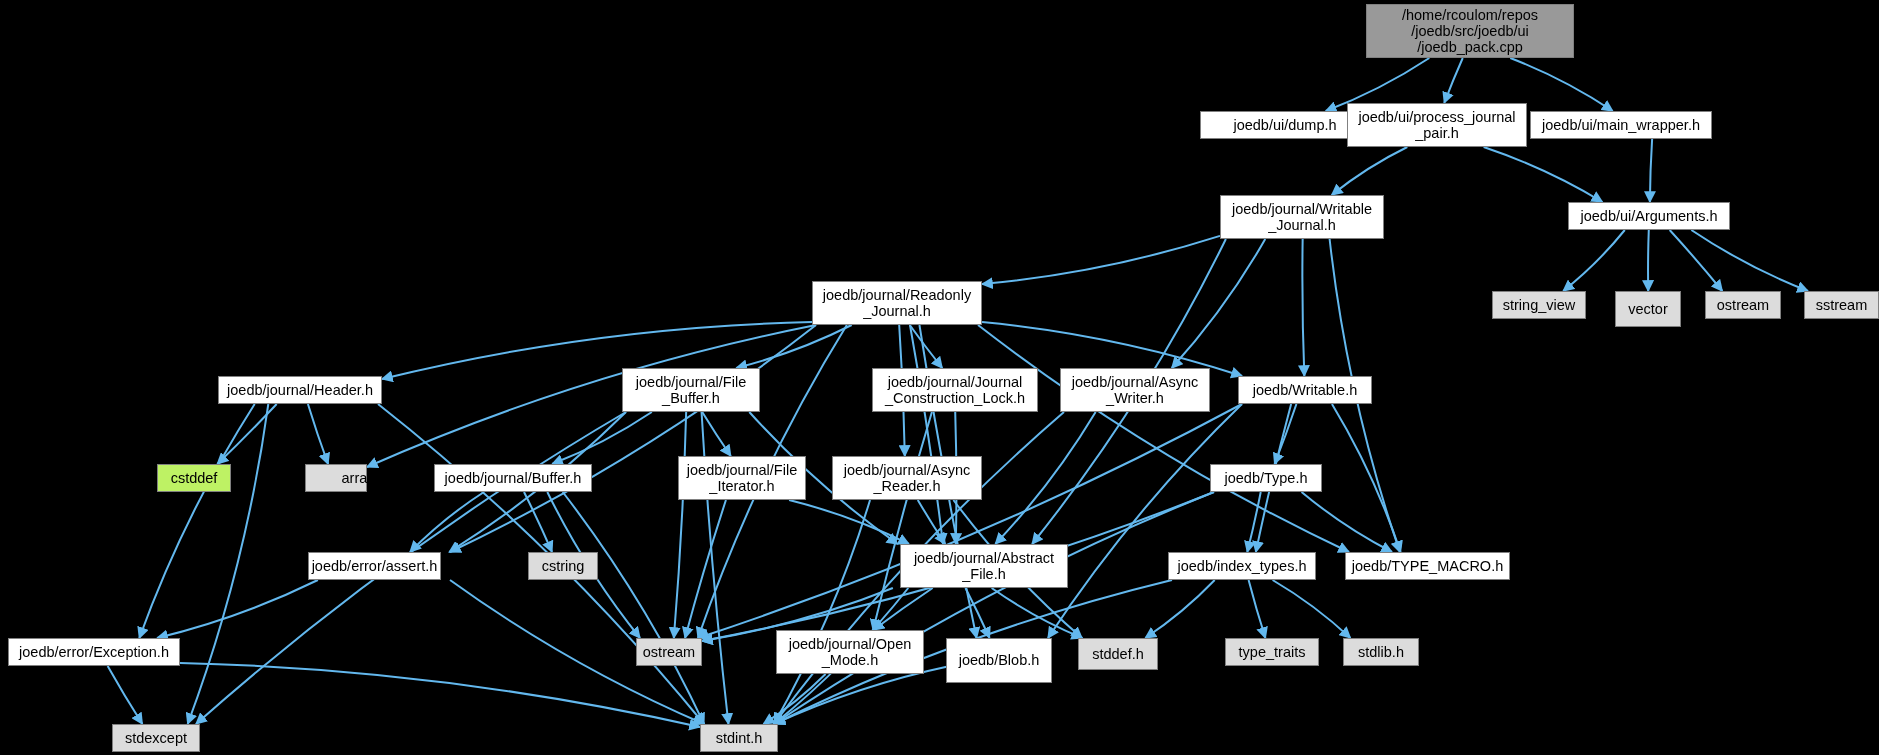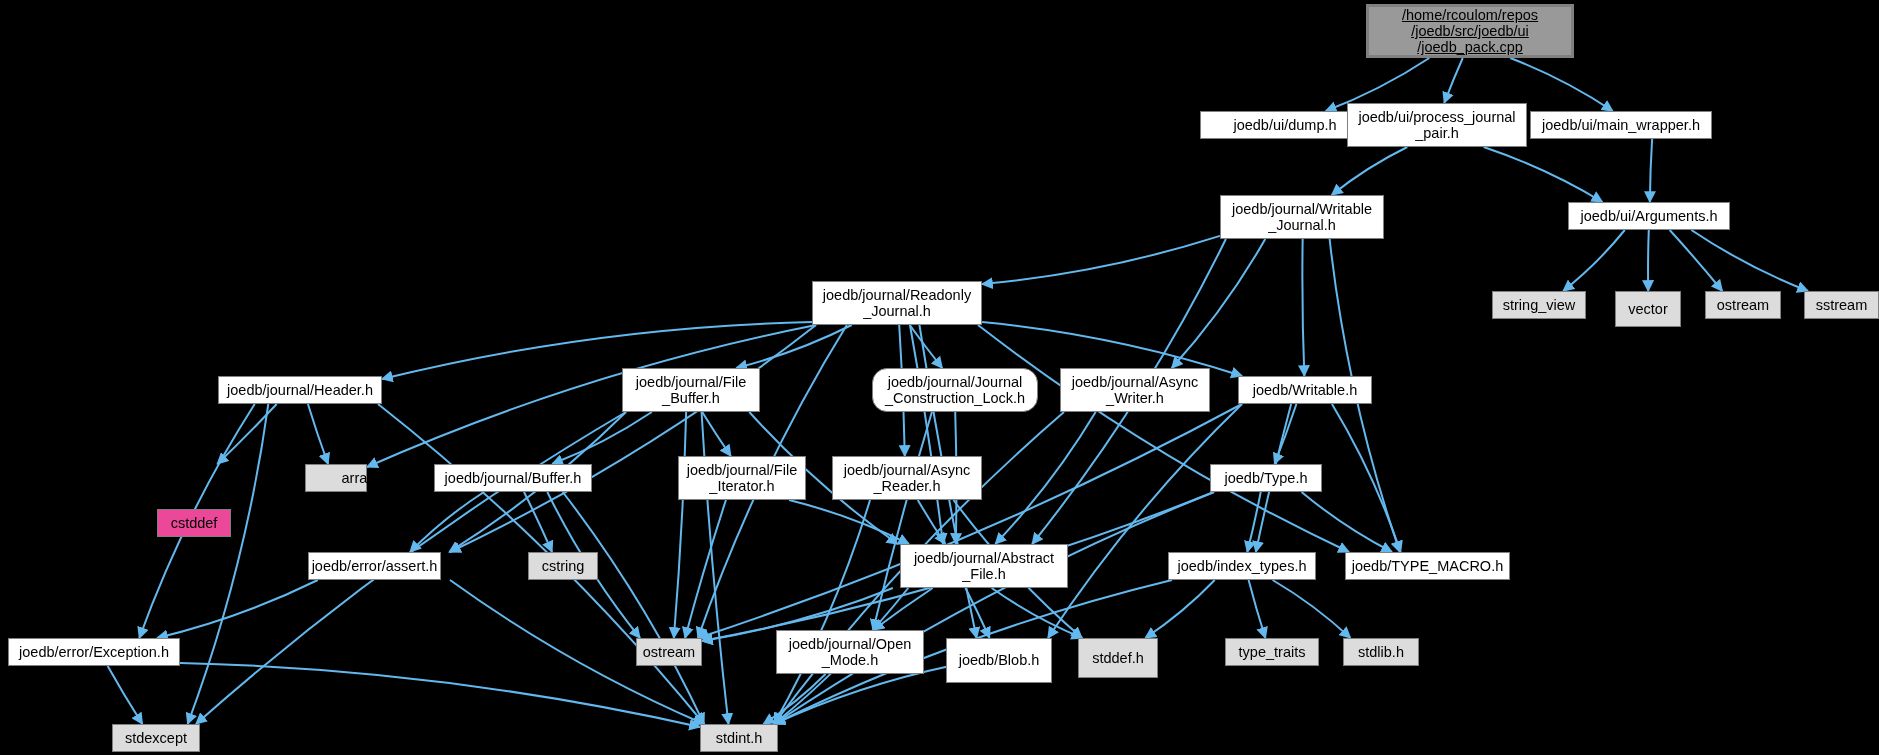--- a/index.html
+++ b/index.html
@@ -4,21 +4,21 @@
 <style>
   html,body{margin:0;padding:0;background:#000;}
   #stage{position:relative;width:1879px;height:755px;background:#000;overflow:hidden;
          font-family:"Liberation Sans","DejaVu Sans",sans-serif;}
   svg.edges{position:absolute;left:0;top:0;width:1879px;height:755px;}
   .node{position:absolute;box-sizing:border-box;display:flex;align-items:center;
         justify-content:center;text-align:center;line-height:1.12;
         font-size:14.5px;color:#000;white-space:pre;}
   .node.hdr{background:#ffffff;border:1px solid #808080;}
   .node.sys{background:#dcdcdc;border:1px solid #808080;}
-  .node.root{background:#999999;border:3px solid #1d4ed8;text-decoration:underline;}
+  .node.root{background:#999999;border:1px solid #1d4ed8;}
 </style>
 </head>
 <body>
 
 <div id="stage" style="width: 1879px; height: 755px; background: rgb(0, 0, 0);">
   <svg class="edges" viewBox="0 0 1879 755" xmlns="http://www.w3.org/2000/svg">
     <defs>
       <marker id="arw" viewBox="0 0 10 10" refX="9" refY="5" markerWidth="6" markerHeight="6" orient="auto-start-reverse">
         <path d="M 0 0 L 10 5 L 0 10 z" fill="#63b8ee"></path>
       </marker>
@@ -114,43 +114,43 @@
       <div class="node hdr" style="left: 1568px; top: 202px; width: 162px; height: 28px; background: rgb(255, 255, 255); border-color: rgb(128, 128, 128);">joedb/ui/Arguments.h</div>
       <div class="node sys" style="left: 1492px; top: 291px; width: 94px; height: 28px; background: rgb(220, 220, 220); border-color: rgb(128, 128, 128);">string_view</div>
       <div class="node sys" style="left: 1615px; top: 291px; width: 66px; height: 36px; background: rgb(220, 220, 220); border-color: rgb(128, 128, 128);">vector</div>
       <div class="node sys" style="left: 1705px; top: 291px; width: 76px; height: 28px; background: rgb(220, 220, 220); border-color: rgb(128, 128, 128);">ostream</div>
       <div class="node sys" style="left: 1804px; top: 291px; width: 75px; height: 28px; background: rgb(220, 220, 220); border-color: rgb(128, 128, 128);">sstream</div>
       <div class="node hdr" style="left: 812px; top: 281px; width: 170px; height: 44px; background: rgb(255, 255, 255); border-color: rgb(128, 128, 128);">joedb/journal/Readonly
 _Journal.h</div>
       <div class="node hdr" style="left: 218px; top: 376px; width: 164px; height: 28px; background: rgb(255, 255, 255); border-color: rgb(128, 128, 128);">joedb/journal/Header.h</div>
       <div class="node hdr" style="left: 622px; top: 368px; width: 138px; height: 44px; background: rgb(255, 255, 255); border-color: rgb(128, 128, 128);">joedb/journal/File
 _Buffer.h</div>
-      <div class="node hdr" style="left: 872px; top: 368px; width: 166px; height: 44px; background: rgb(255, 255, 255); border-color: rgb(128, 128, 128); border-radius: 15px;">joedb/journal/Journal
+      <div class="node hdr" style="left: 872px; top: 368px; width: 166px; height: 44px; background: rgb(255, 255, 255); border-color: rgb(128, 128, 128);">joedb/journal/Journal
 _Construction_Lock.h</div>
       <div class="node hdr" style="left: 1060px; top: 368px; width: 150px; height: 44px; background: rgb(255, 255, 255); border-color: rgb(128, 128, 128);">joedb/journal/Async
 _Writer.h</div>
       <div class="node hdr" style="left: 1238px; top: 376px; width: 134px; height: 28px; background: rgb(255, 255, 255); border-color: rgb(128, 128, 128);">joedb/Writable.h</div>
-      <div class="node sys" style="left: 157px; top: 464px; width: 74px; height: 28px; background: #ec4899; border-color: rgb(128, 128, 128); margin-top: 45px;">cstddef</div>
+      <div class="node sys" style="left: 157px; top: 464px; width: 74px; height: 28px; background: #bef264; border-color: rgb(128, 128, 128);">cstddef</div>
       <div class="node sys" style="left: 305px; top: 464px; width: 62px; height: 28px; background: rgb(220, 220, 220); border-color: rgb(128, 128, 128); padding-left: 44px;">array</div>
       <div class="node hdr" style="left: 434px; top: 464px; width: 158px; height: 28px; background: rgb(255, 255, 255); border-color: rgb(128, 128, 128);">joedb/journal/Buffer.h</div>
       <div class="node hdr" style="left: 678px; top: 456px; width: 128px; height: 44px; background: rgb(255, 255, 255); border-color: rgb(128, 128, 128);">joedb/journal/File
 _Iterator.h</div>
       <div class="node hdr" style="left: 832px; top: 456px; width: 150px; height: 44px; background: rgb(255, 255, 255); border-color: rgb(128, 128, 128);">joedb/journal/Async
 _Reader.h</div>
       <div class="node hdr" style="left: 1210px; top: 464px; width: 112px; height: 28px; background: rgb(255, 255, 255); border-color: rgb(128, 128, 128);">joedb/Type.h</div>
       <div class="node hdr" style="left: 308px; top: 552px; width: 133px; height: 28px; background: rgb(255, 255, 255); border-color: rgb(128, 128, 128);">joedb/error/assert.h</div>
       <div class="node sys" style="left: 528px; top: 552px; width: 70px; height: 28px; background: rgb(220, 220, 220); border-color: rgb(128, 128, 128);">cstring</div>
       <div class="node hdr" style="left: 872px; top: 544px; width: 168px; height: 44px; background: rgb(255, 255, 255); border-color: rgb(128, 128, 128); margin-left: 28px;">joedb/journal/Abstract
 _File.h</div>
       <div class="node hdr" style="left: 1168px; top: 552px; width: 148px; height: 28px; background: rgb(255, 255, 255); border-color: rgb(128, 128, 128);">joedb/index_types.h</div>
       <div class="node hdr" style="left: 1345px; top: 552px; width: 165px; height: 28px; background: rgb(255, 255, 255); border-color: rgb(128, 128, 128);">joedb/TYPE_MACRO.h</div>
       <div class="node hdr" style="left: 8px; top: 638px; width: 172px; height: 28px; background: rgb(255, 255, 255); border-color: rgb(128, 128, 128);">joedb/error/Exception.h</div>
       <div class="node sys" style="left: 636px; top: 638px; width: 66px; height: 28px; background: rgb(220, 220, 220); border-color: rgb(128, 128, 128);">ostream</div>
       <div class="node hdr" style="left: 776px; top: 630px; width: 148px; height: 44px; background: rgb(255, 255, 255); border-color: rgb(128, 128, 128);">joedb/journal/Open
 _Mode.h</div>
       <div class="node hdr" style="left: 946px; top: 638px; width: 106px; height: 45px; background: rgb(255, 255, 255); border-color: rgb(128, 128, 128);">joedb/Blob.h</div>
-      <div class="node sys" style="left: 1078px; top: 638px; width: 80px; height: 40px; background: rgb(220, 220, 220); border-color: rgb(128, 128, 128);">stddef.h</div>
+      <div class="node sys" style="left: 1078px; top: 638px; width: 80px; height: 32px; background: rgb(220, 220, 220); border-color: rgb(128, 128, 128);">stddef.h</div>
       <div class="node sys" style="left: 1225px; top: 638px; width: 94px; height: 28px; background: rgb(220, 220, 220); border-color: rgb(128, 128, 128);">type_traits</div>
       <div class="node sys" style="left: 1343px; top: 638px; width: 76px; height: 28px; background: rgb(220, 220, 220); border-color: rgb(128, 128, 128);">stdlib.h</div>
       <div class="node sys" style="left: 112px; top: 724px; width: 88px; height: 28px; background: rgb(220, 220, 220); border-color: rgb(128, 128, 128);">stdexcept</div>
       <div class="node sys" style="left: 700px; top: 724px; width: 78px; height: 28px; background: rgb(220, 220, 220); border-color: rgb(128, 128, 128);">stdint.h</div>
     </div>
 </div>
 
 </body></html>

